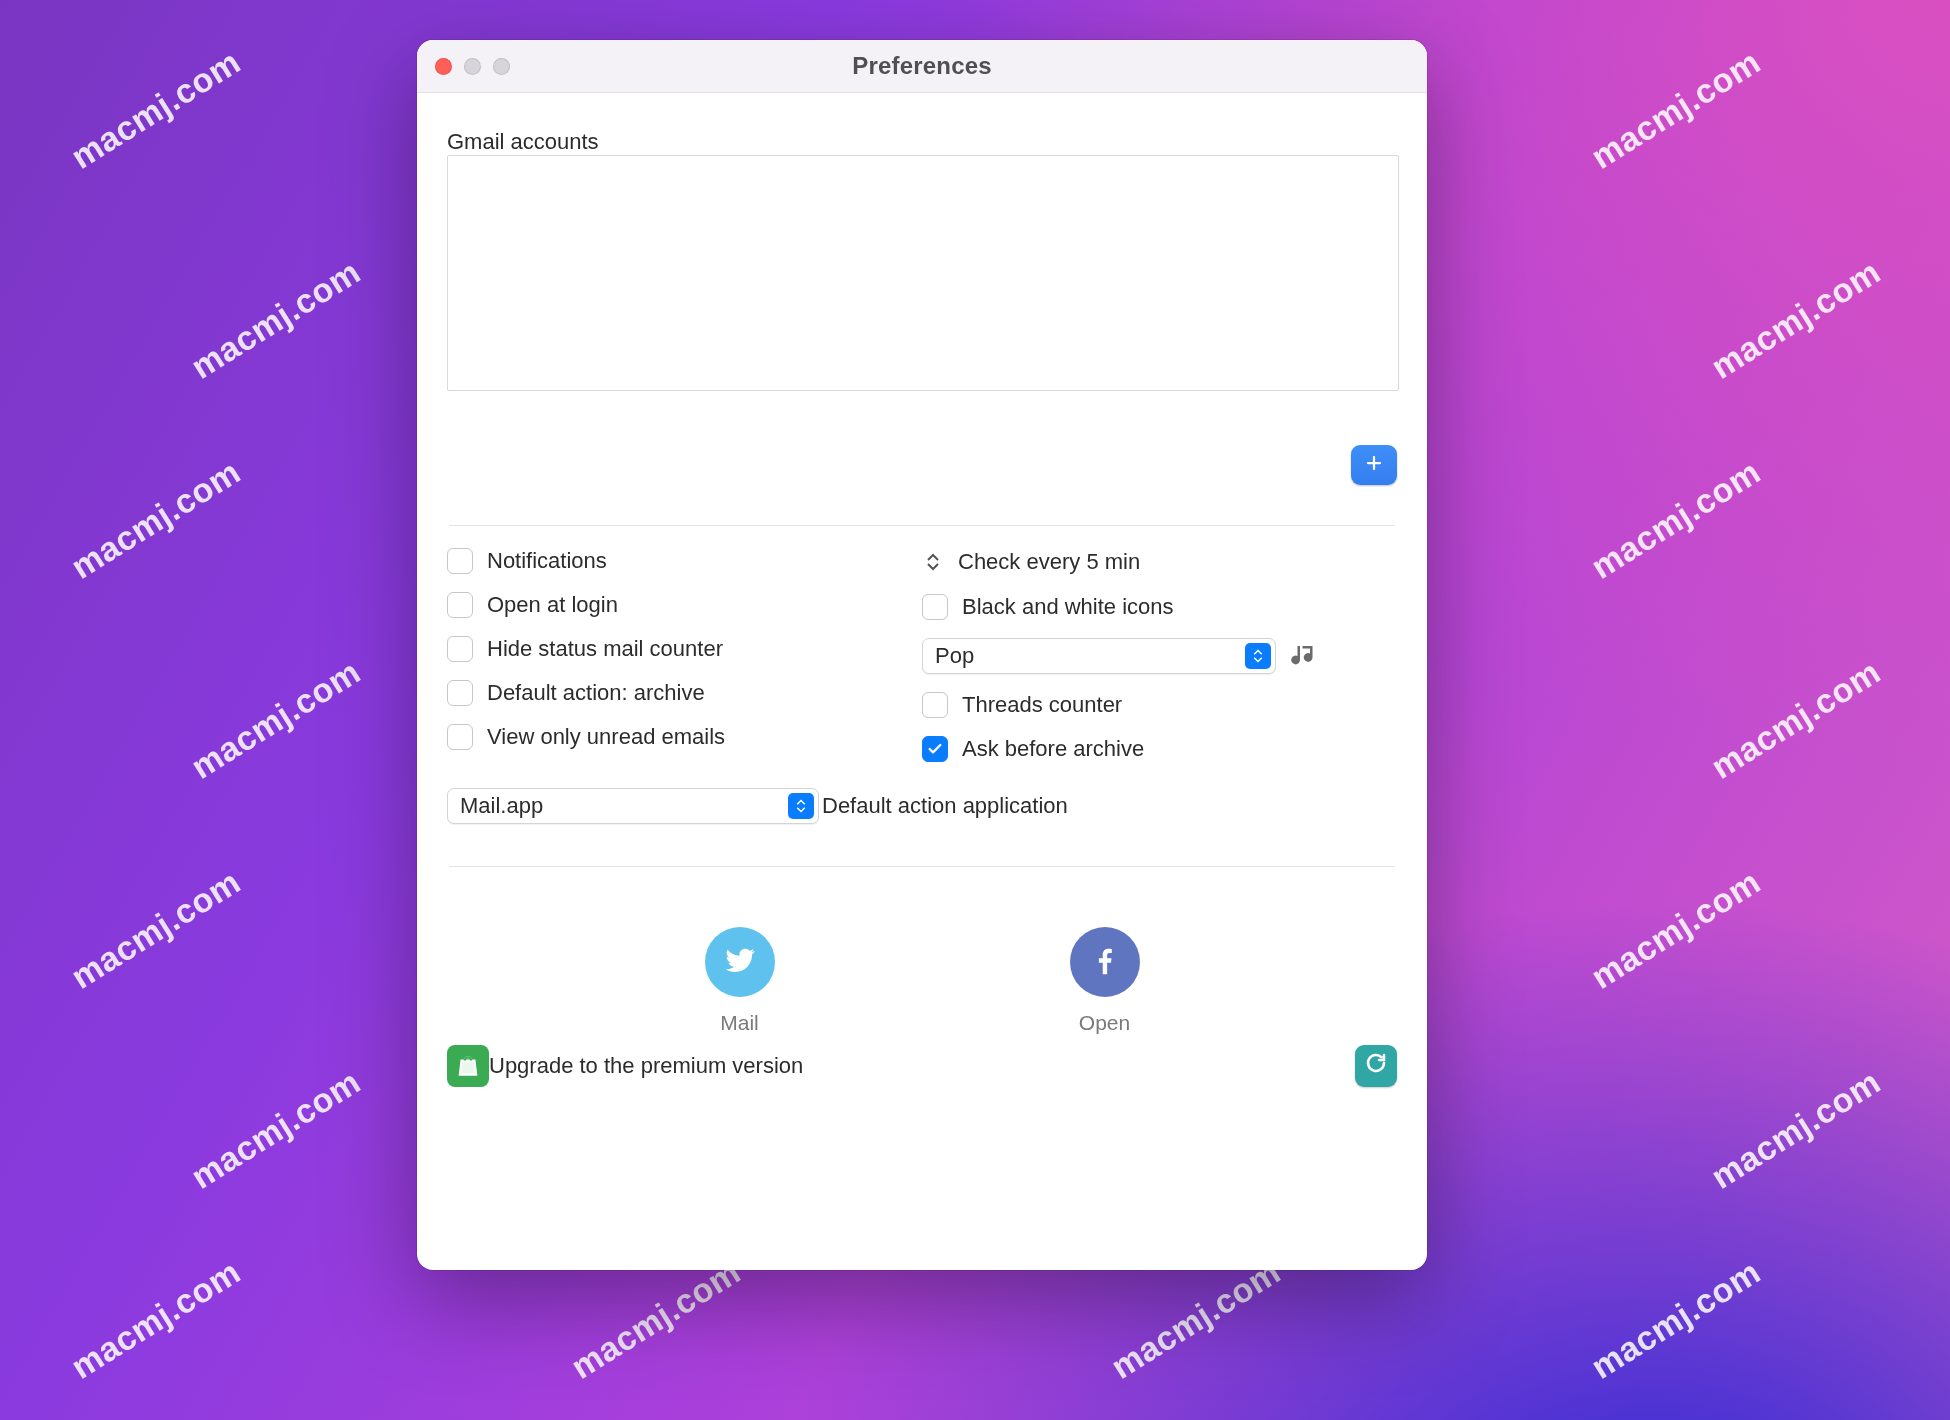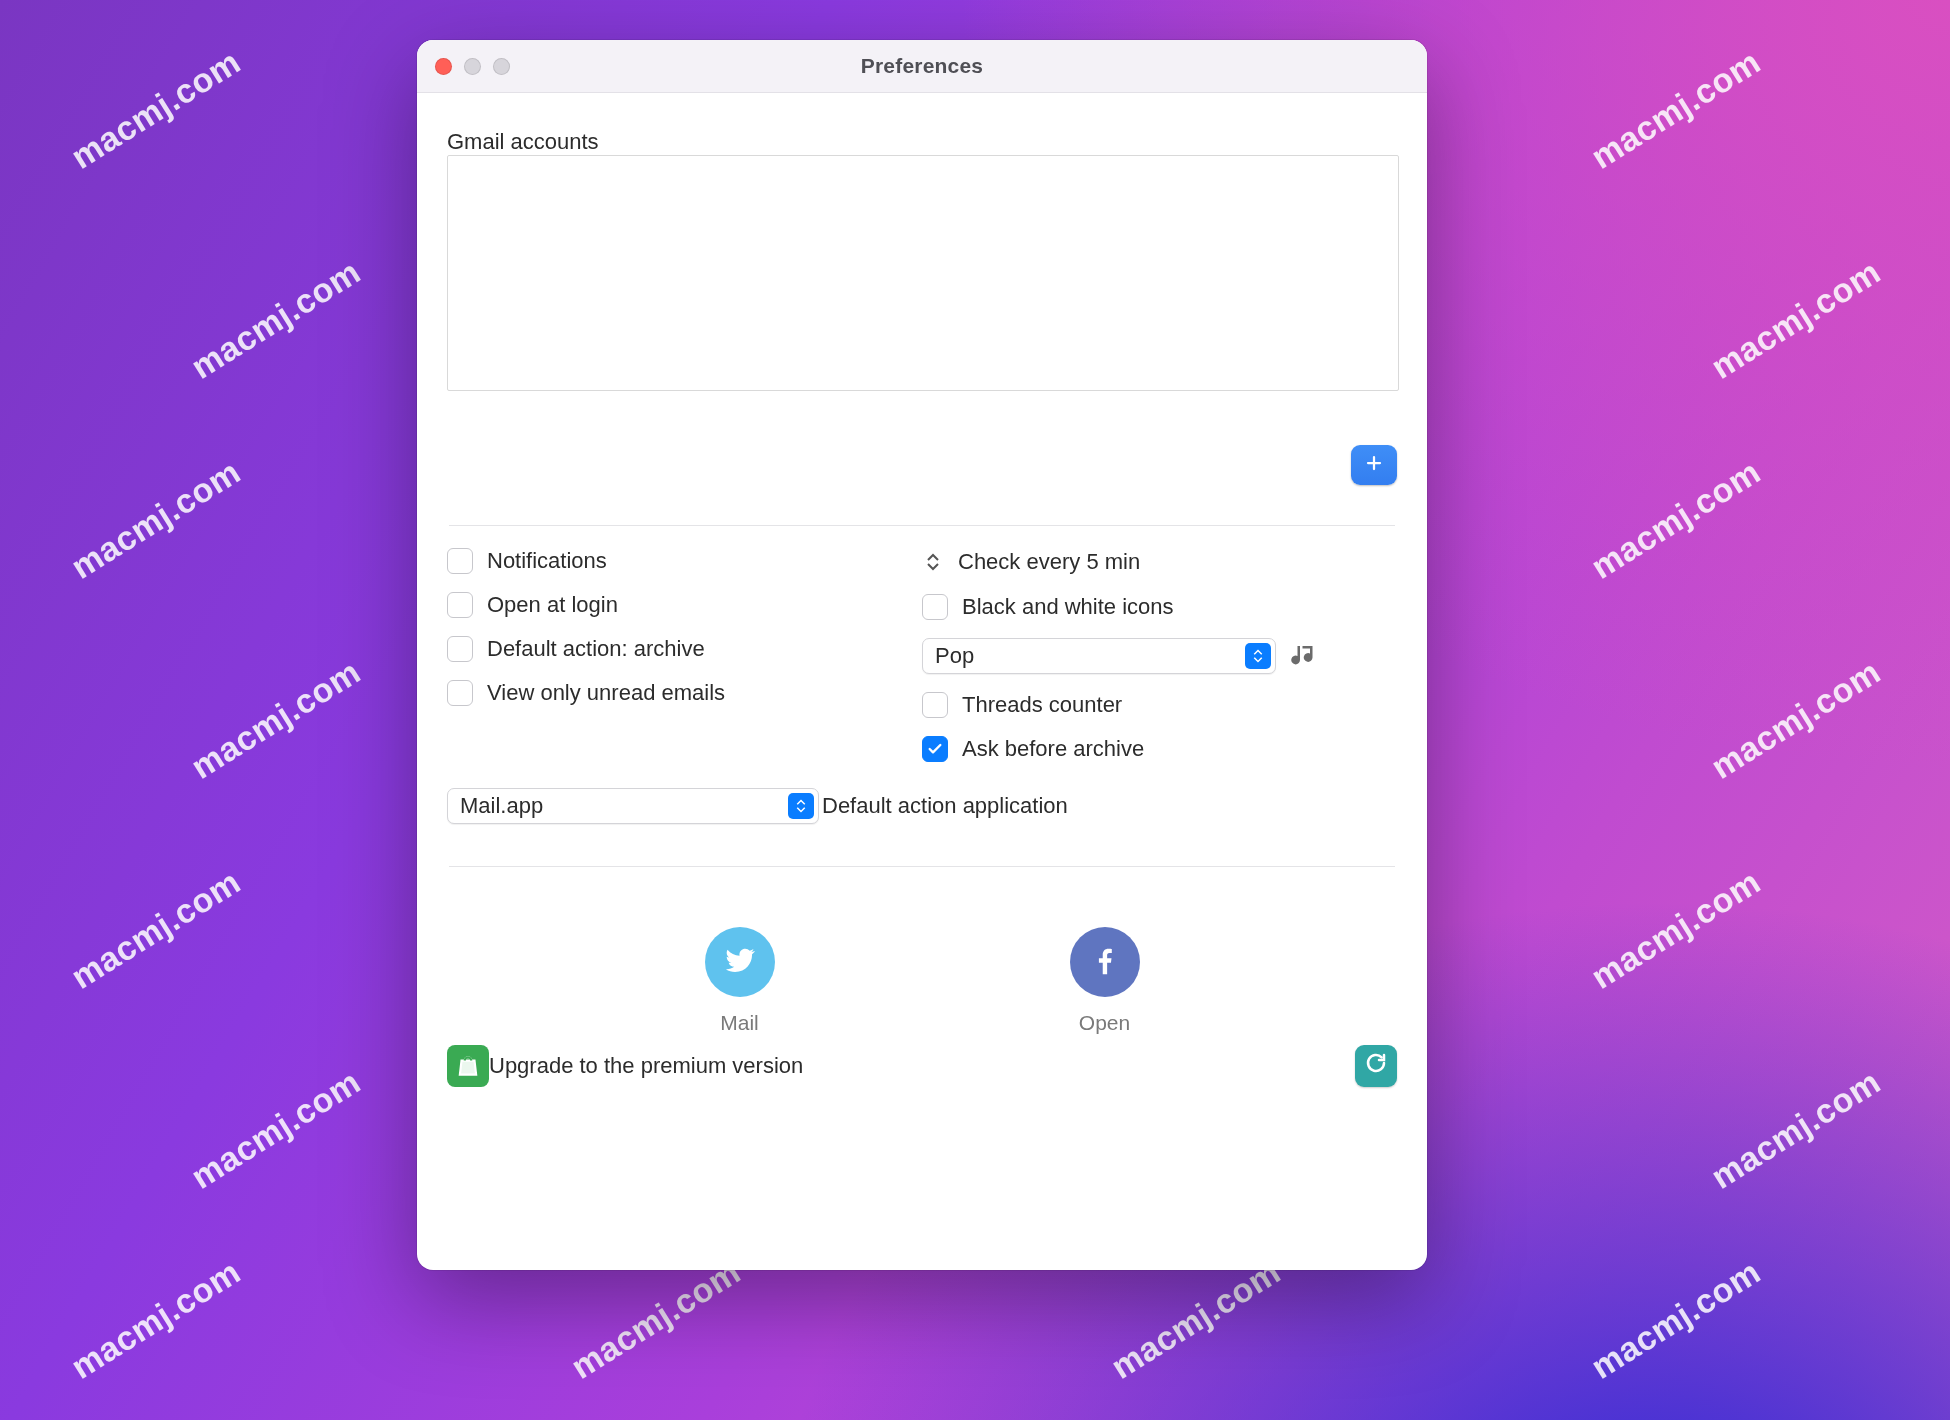--- a/index.html
+++ b/index.html
@@ -72,21 +72,21 @@
     display: flex;
     align-items: center;
     gap: 12px;
   }
   .tl { width: 17px; height: 17px; border-radius: 50%; box-shadow: inset 0 0 0 1px rgba(0,0,0,0.1); }
   .tl.close { background: #ff5f57; }
   .tl.min   { background: #d7d5db; }
   .tl.max   { background: #d7d5db; }
   .title {
     margin: 0 auto;
-    font-size: 21px;
+    font-size: 24px;
     font-weight: 600;
     color: var(--title-text);
     letter-spacing: 0.2px;
   }
 
   .content {
     padding: 36px 30px 20px 30px;
     font-size: 22px;
     color: var(--body-text);
   }
@@ -309,20 +309,24 @@
         <div class="row">
           <span class="checkbox"></span>
           <span>Notifications</span>
         </div>
         <div class="row">
           <span class="checkbox"></span>
           <span>Open at login</span>
         </div>
         <div class="row">
           <span class="checkbox"></span>
+          <span>Hide status mail counter</span>
+        </div>
+        <div class="row">
+          <span class="checkbox"></span>
           <span>Default action: archive</span>
         </div>
         <div class="row">
           <span class="checkbox"></span>
           <span>View only unread emails</span>
         </div>
       </div>
 
       <div class="col">
         <div class="row">

